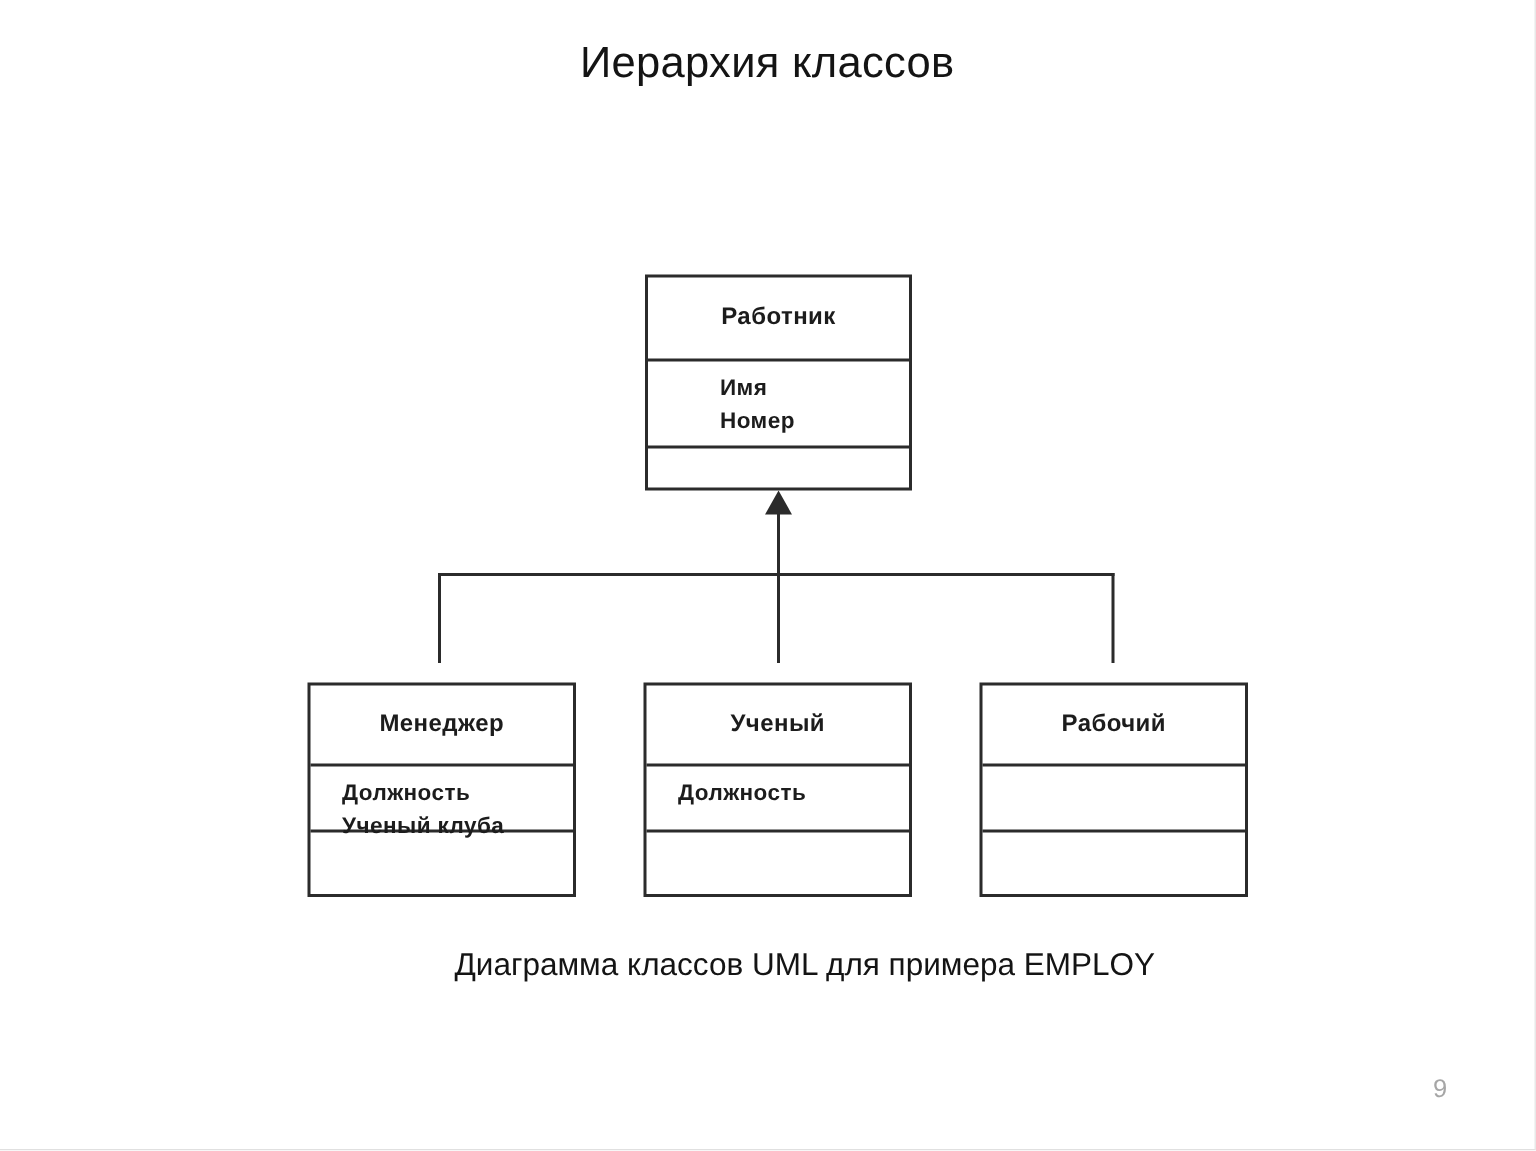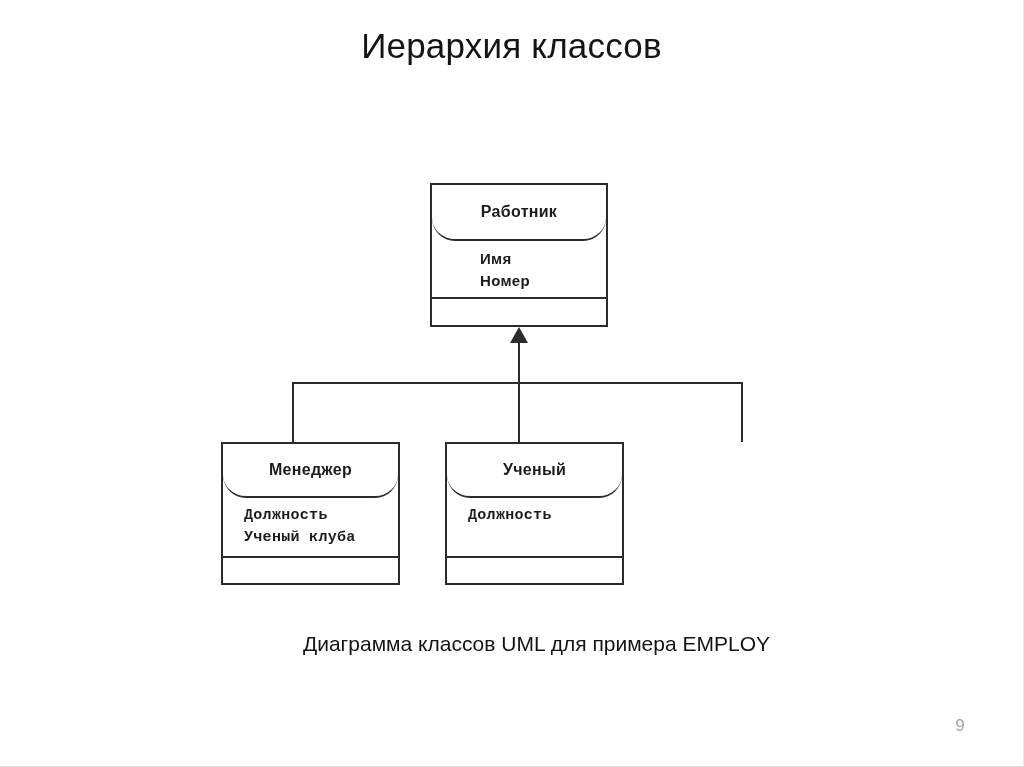--- a/index.html
+++ b/index.html
@@ -15,60 +15,59 @@
     overflow:hidden;
     box-sizing:border-box;
     border-right:1px solid #e8e8e8;
     border-bottom:1px solid #e0e0e0;
   }
   .slide-title{
     position:absolute;
     left:0;right:0;top:26px;
     margin:0;
     text-align:center;
-    font-size:35px;
+    font-size:29px;
     font-weight:400;
     color:#141414;
     letter-spacing:0.2px;
   }
   
   .diagram{position:absolute;left:0;top:0;width:1024px;height:767px;}
   .uml-box{
     position:absolute;
     box-sizing:border-box;
     border:2px solid var(--line);
     background:#fff;
     color:var(--text);
   }
   .uml-name{
     display:flex;align-items:center;justify-content:center;
     border-bottom:2px solid var(--line);
     font-weight:700;
     font-size:16px;
     letter-spacing:0.3px;
-    border-radius:23px;
   }
   .uml-attrs{
     box-sizing:border-box;
     border-bottom:2px solid var(--line);
     padding:7px 4px 0 21px;
     font-weight:700;
     font-size:15px;
     line-height:22px;
     letter-spacing:0.3px;
   }
   .uml-ops{}
   
   .box-parent{left:430px;top:183px;width:178px;height:144px;}
   .box-parent .uml-name{height:54px;}
   .box-parent .uml-attrs{height:58px;padding-left:48px;}
   
-  .box-child{top:442px;width:179px;height:143px;margin-left:16px;}
+  .box-child{top:455px;width:179px;height:143px;}
   .box-child .uml-name{height:52px;}
-  .box-child .uml-attrs{height:60px;font-family:Liberation Mono, monospace;}
+  .box-child .uml-attrs{height:44px;}
   .box-child-1{left:205px;}
   .box-child-2{left:429px;}
   .box-child-3{left:653px;}
   
   .conn{position:absolute;background:var(--line);}
   .conn-h{left:292px;top:382px;width:451px;height:2px;}
   .conn-v-left{left:292px;top:382px;width:2px;height:60px;}
   .conn-v-right{left:741px;top:382px;width:2px;height:60px;}
   .conn-v-center{left:518px;top:341px;width:2px;height:101px;}
   .arrow-up{
@@ -131,20 +130,28 @@
 
     <div class="uml-box box-child box-child-2">
       <div class="uml-name">Ученый</div>
       <div class="uml-attrs">
         <div>Должность</div>
         <div></div>
       </div>
       <div class="uml-ops"></div>
     </div>
 
+    <div class="uml-box box-child box-child-3">
+      <div class="uml-name">Рабочий</div>
+      <div class="uml-attrs">
+        <div></div>
+        <div></div>
+      </div>
+      <div class="uml-ops"></div>
+    </div>
 
   </div>
 
   <div class="caption">Диаграмма классов UML для примера EMPLOY</div>
 
   <div class="page-number">9</div>
 
 </div>
 
 </body></html>

